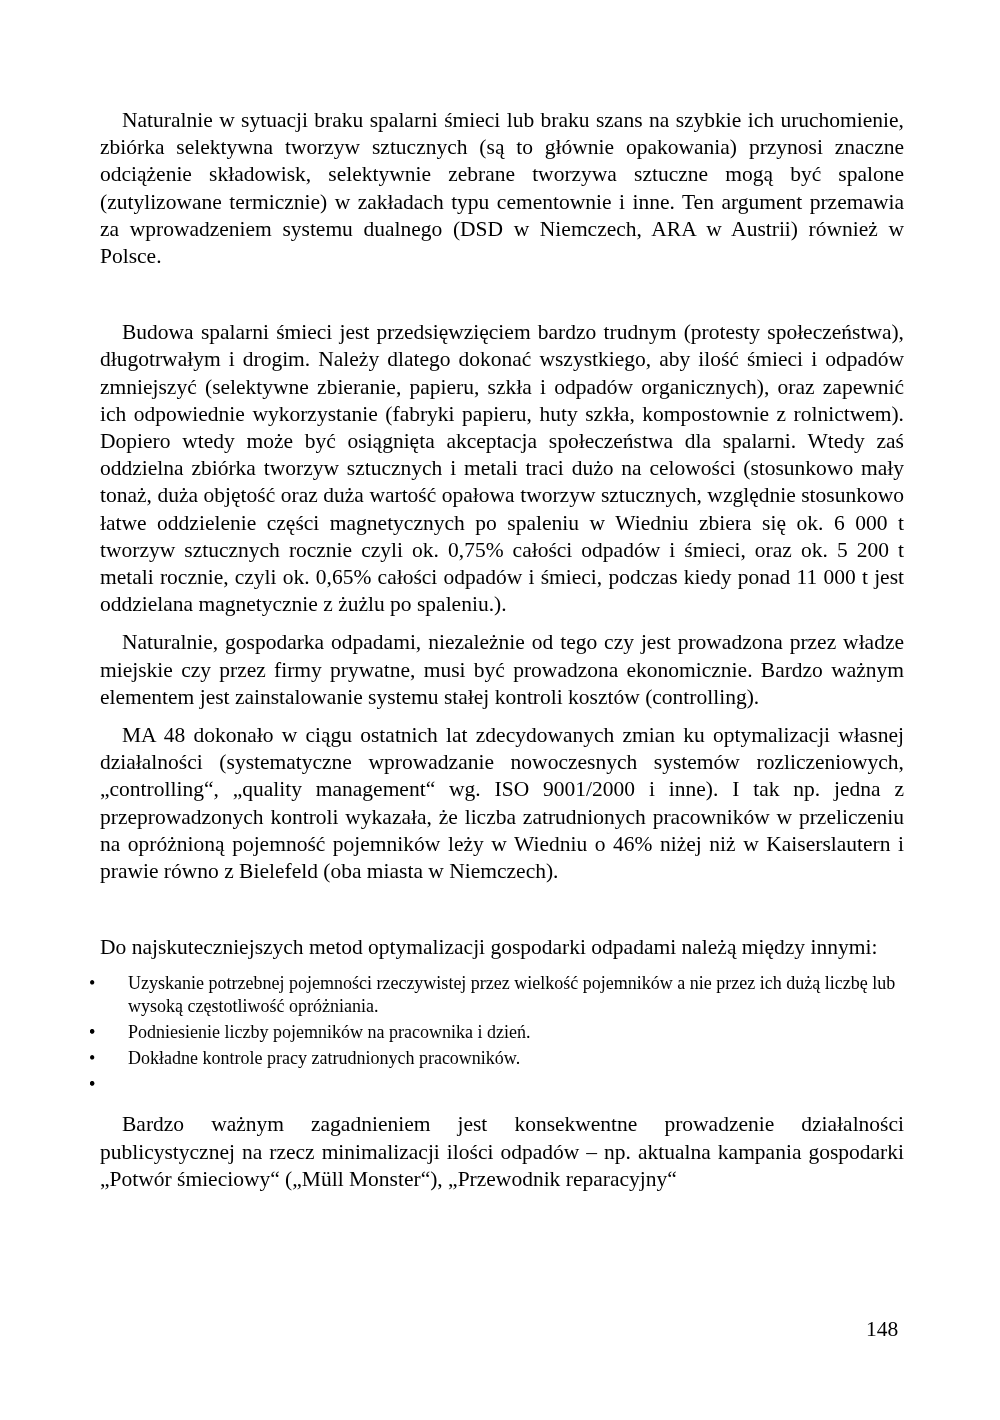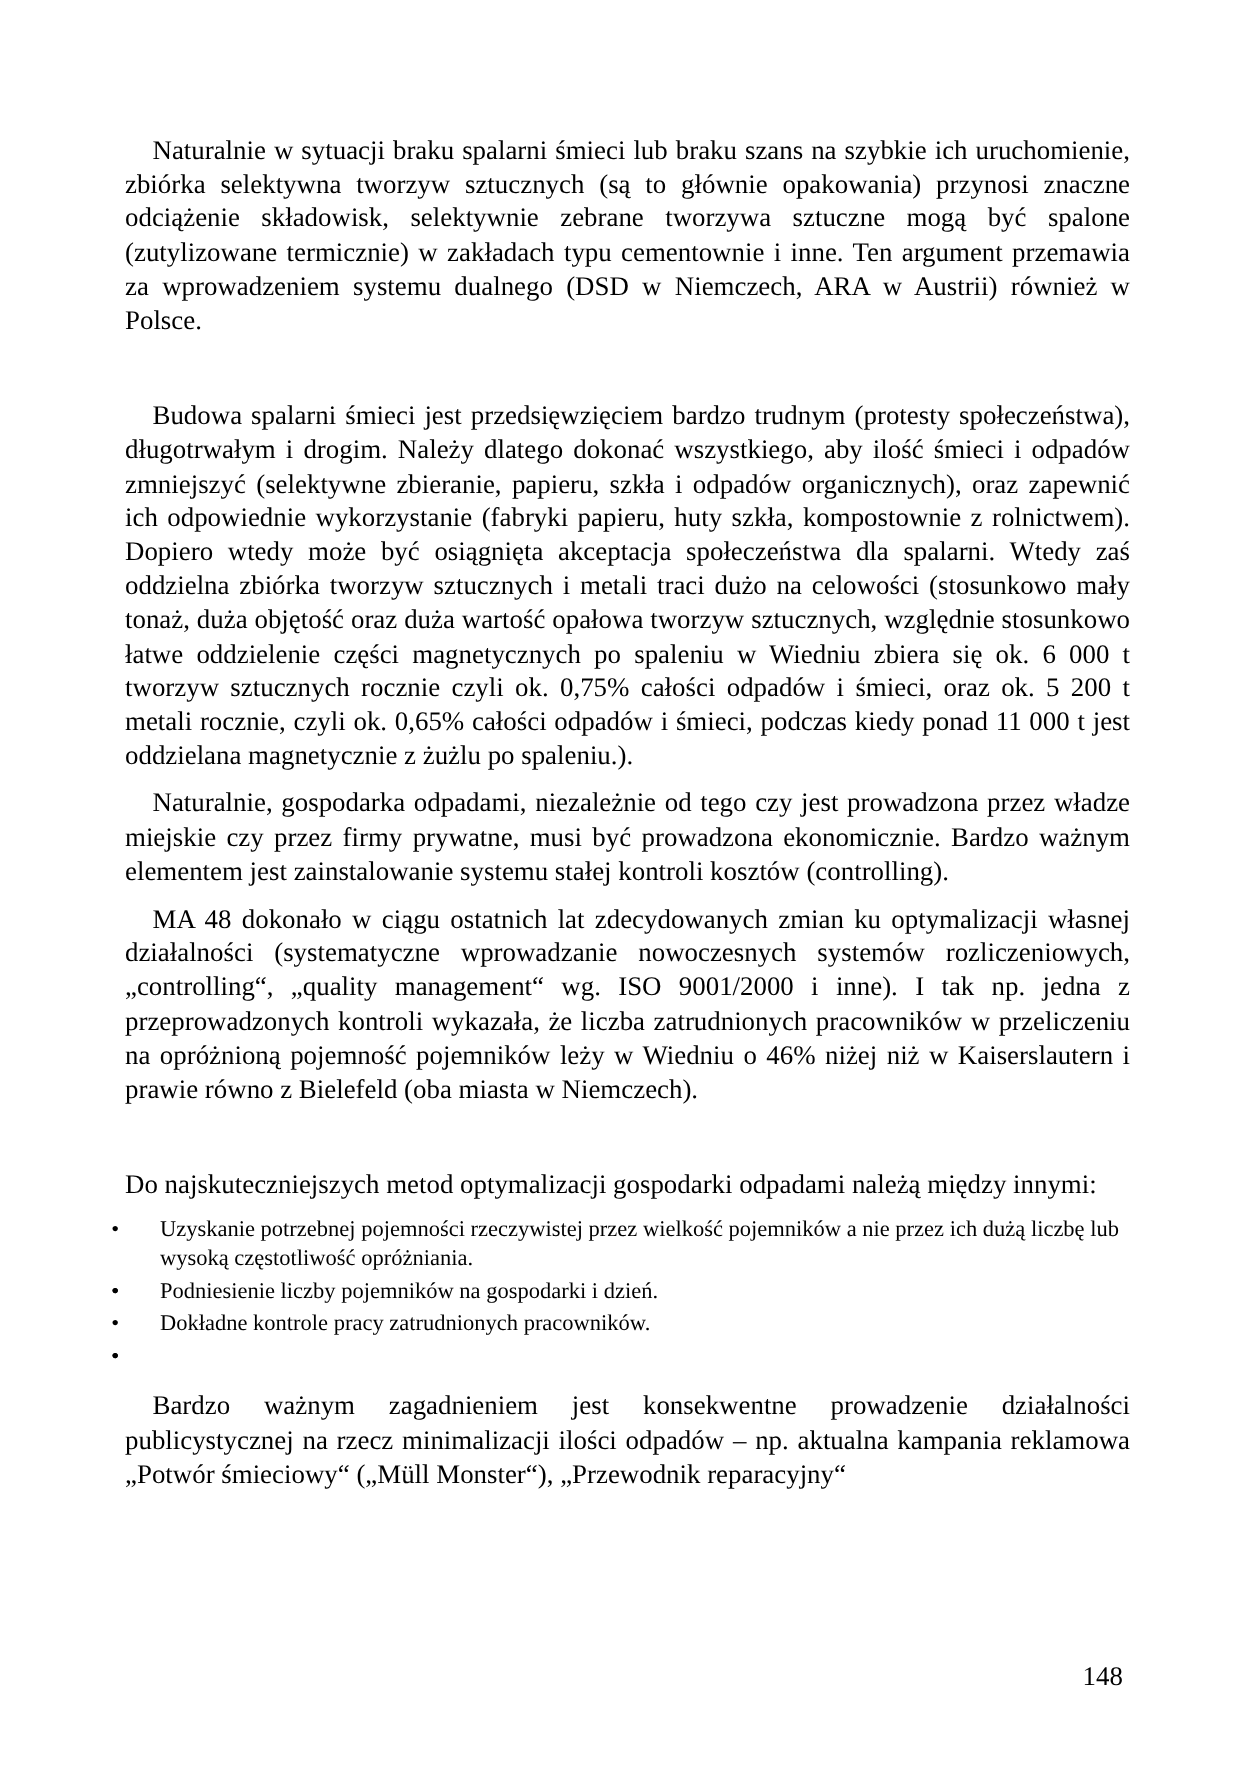--- a/index.html
+++ b/index.html
@@ -13,39 +13,39 @@
     .para.indent { text-indent: 22px; }
     .gap { height: 27px; }
     .list { margin: 0; padding: 0; list-style: none; }
     .list li {
       position: relative; padding-left: 39px; font-size: 18px; line-height: 23px;
       margin-bottom: 3px;
     }
     .bullet { position: absolute; left: 0; top: 0; }
     .pagenum {
       position: absolute; left: 866px; top: 1317px;
-      font-family: "Liberation Serif", "DejaVu Serif", serif; font-size: 21.5px; color: #000; margin-top: 12px;
+      font-family: "Liberation Serif", "DejaVu Serif", serif; font-size: 21.5px; color: #000;
     }
   </style>
 </head>
 <body>
 
 <div class="page">
   <p class="para indent">Naturalnie w sytuacji braku spalarni śmieci lub braku szans na szybkie ich uruchomienie, zbiórka selektywna tworzyw sztucznych (są to głównie opakowania) przynosi znaczne odciążenie składowisk, selektywnie zebrane tworzywa sztuczne mogą być spalone (zutylizowane termicznie) w zakładach typu cementownie i inne. Ten argument przemawia za wprowadzeniem systemu dualnego (DSD w Niemczech, ARA w Austrii) również w Polsce.</p>
   <div class="gap"></div>
   <p class="para indent">Budowa spalarni śmieci jest przedsięwzięciem bardzo trudnym (protesty społeczeństwa), długotrwałym i drogim. Należy dlatego dokonać wszystkiego, aby ilość śmieci i odpadów zmniejszyć (selektywne zbieranie, papieru, szkła i odpadów organicznych), oraz zapewnić ich odpowiednie wykorzystanie (fabryki papieru, huty szkła, kompostownie z rolnictwem). Dopiero wtedy może być osiągnięta akceptacja społeczeństwa dla spalarni. Wtedy zaś oddzielna zbiórka tworzyw sztucznych i metali traci dużo na celowości (stosunkowo mały tonaż, duża objętość oraz duża wartość opałowa tworzyw sztucznych, względnie stosunkowo łatwe oddzielenie części magnetycznych po spaleniu   w Wiedniu zbiera się ok. 6 000 t tworzyw sztucznych rocznie czyli ok. 0,75% całości odpadów i śmieci, oraz ok. 5 200 t metali rocznie, czyli ok. 0,65% całości odpadów i śmieci, podczas kiedy ponad 11 000 t jest oddzielana magnetycznie z żużlu po spaleniu.).</p>
   <p class="para indent">Naturalnie, gospodarka odpadami, niezależnie od tego czy jest prowadzona przez władze miejskie czy przez firmy prywatne, musi być prowadzona ekonomicznie. Bardzo ważnym elementem jest zainstalowanie systemu stałej kontroli kosztów (controlling).</p>
   <p class="para indent">MA 48 dokonało w ciągu ostatnich lat zdecydowanych zmian ku optymalizacji własnej działalności (systematyczne wprowadzanie nowoczesnych systemów rozliczeniowych, „controlling“, „quality management“ wg. ISO 9001/2000 i inne). I tak np. jedna z przeprowadzonych kontroli wykazała, że liczba zatrudnionych pracowników w przeliczeniu na opróżnioną pojemność pojemników leży w Wiedniu o 46% niżej niż w Kaiserslautern i prawie równo z Bielefeld (oba miasta w Niemczech).</p>
   <div class="gap"></div>
   <p class="para">Do najskuteczniejszych metod optymalizacji gospodarki odpadami należą między innymi:</p>
   <ul class="list">
     <li><span class="bullet">•</span><span>Uzyskanie potrzebnej pojemności rzeczywistej przez wielkość pojemników a nie przez ich dużą liczbę lub wysoką częstotliwość opróżniania.</span></li>
     <li><span class="bullet">•</span></li>
-    <li><span class="bullet">•</span><span>Podniesienie liczby pojemników na gospodarki i dzień.</span></li>
+    <li><span class="bullet">•</span><span>Podniesienie liczby pojemników na pracownika i dzień.</span></li>
     <li><span class="bullet">•</span><span>Dokładne kontrole pracy zatrudnionych pracowników.</span></li>
     <li><span class="bullet">•</span></li>
     <li><span class="bullet">•</span></li>
   </ul>
   <div class="gap"></div>
-  <p class="para indent">Bardzo ważnym zagadnieniem jest konsekwentne prowadzenie działalności publicystycznej na rzecz minimalizacji ilości odpadów – np. aktualna kampania reklamowa „Potwór śmieciowy“ („Müll Monster“), „Przewodnik reparacyjny“</p>
+  <p class="para indent">Bardzo ważnym zagadnieniem jest konsekwentne prowadzenie działalności publicystycznej na rzecz minimalizacji ilości odpadów – np. aktualna kampania gospodarki „Potwór śmieciowy“ („Müll Monster“), „Przewodnik reparacyjny“</p>
 </div>
 
 <div class="pagenum">148</div>
 
 </body></html>

